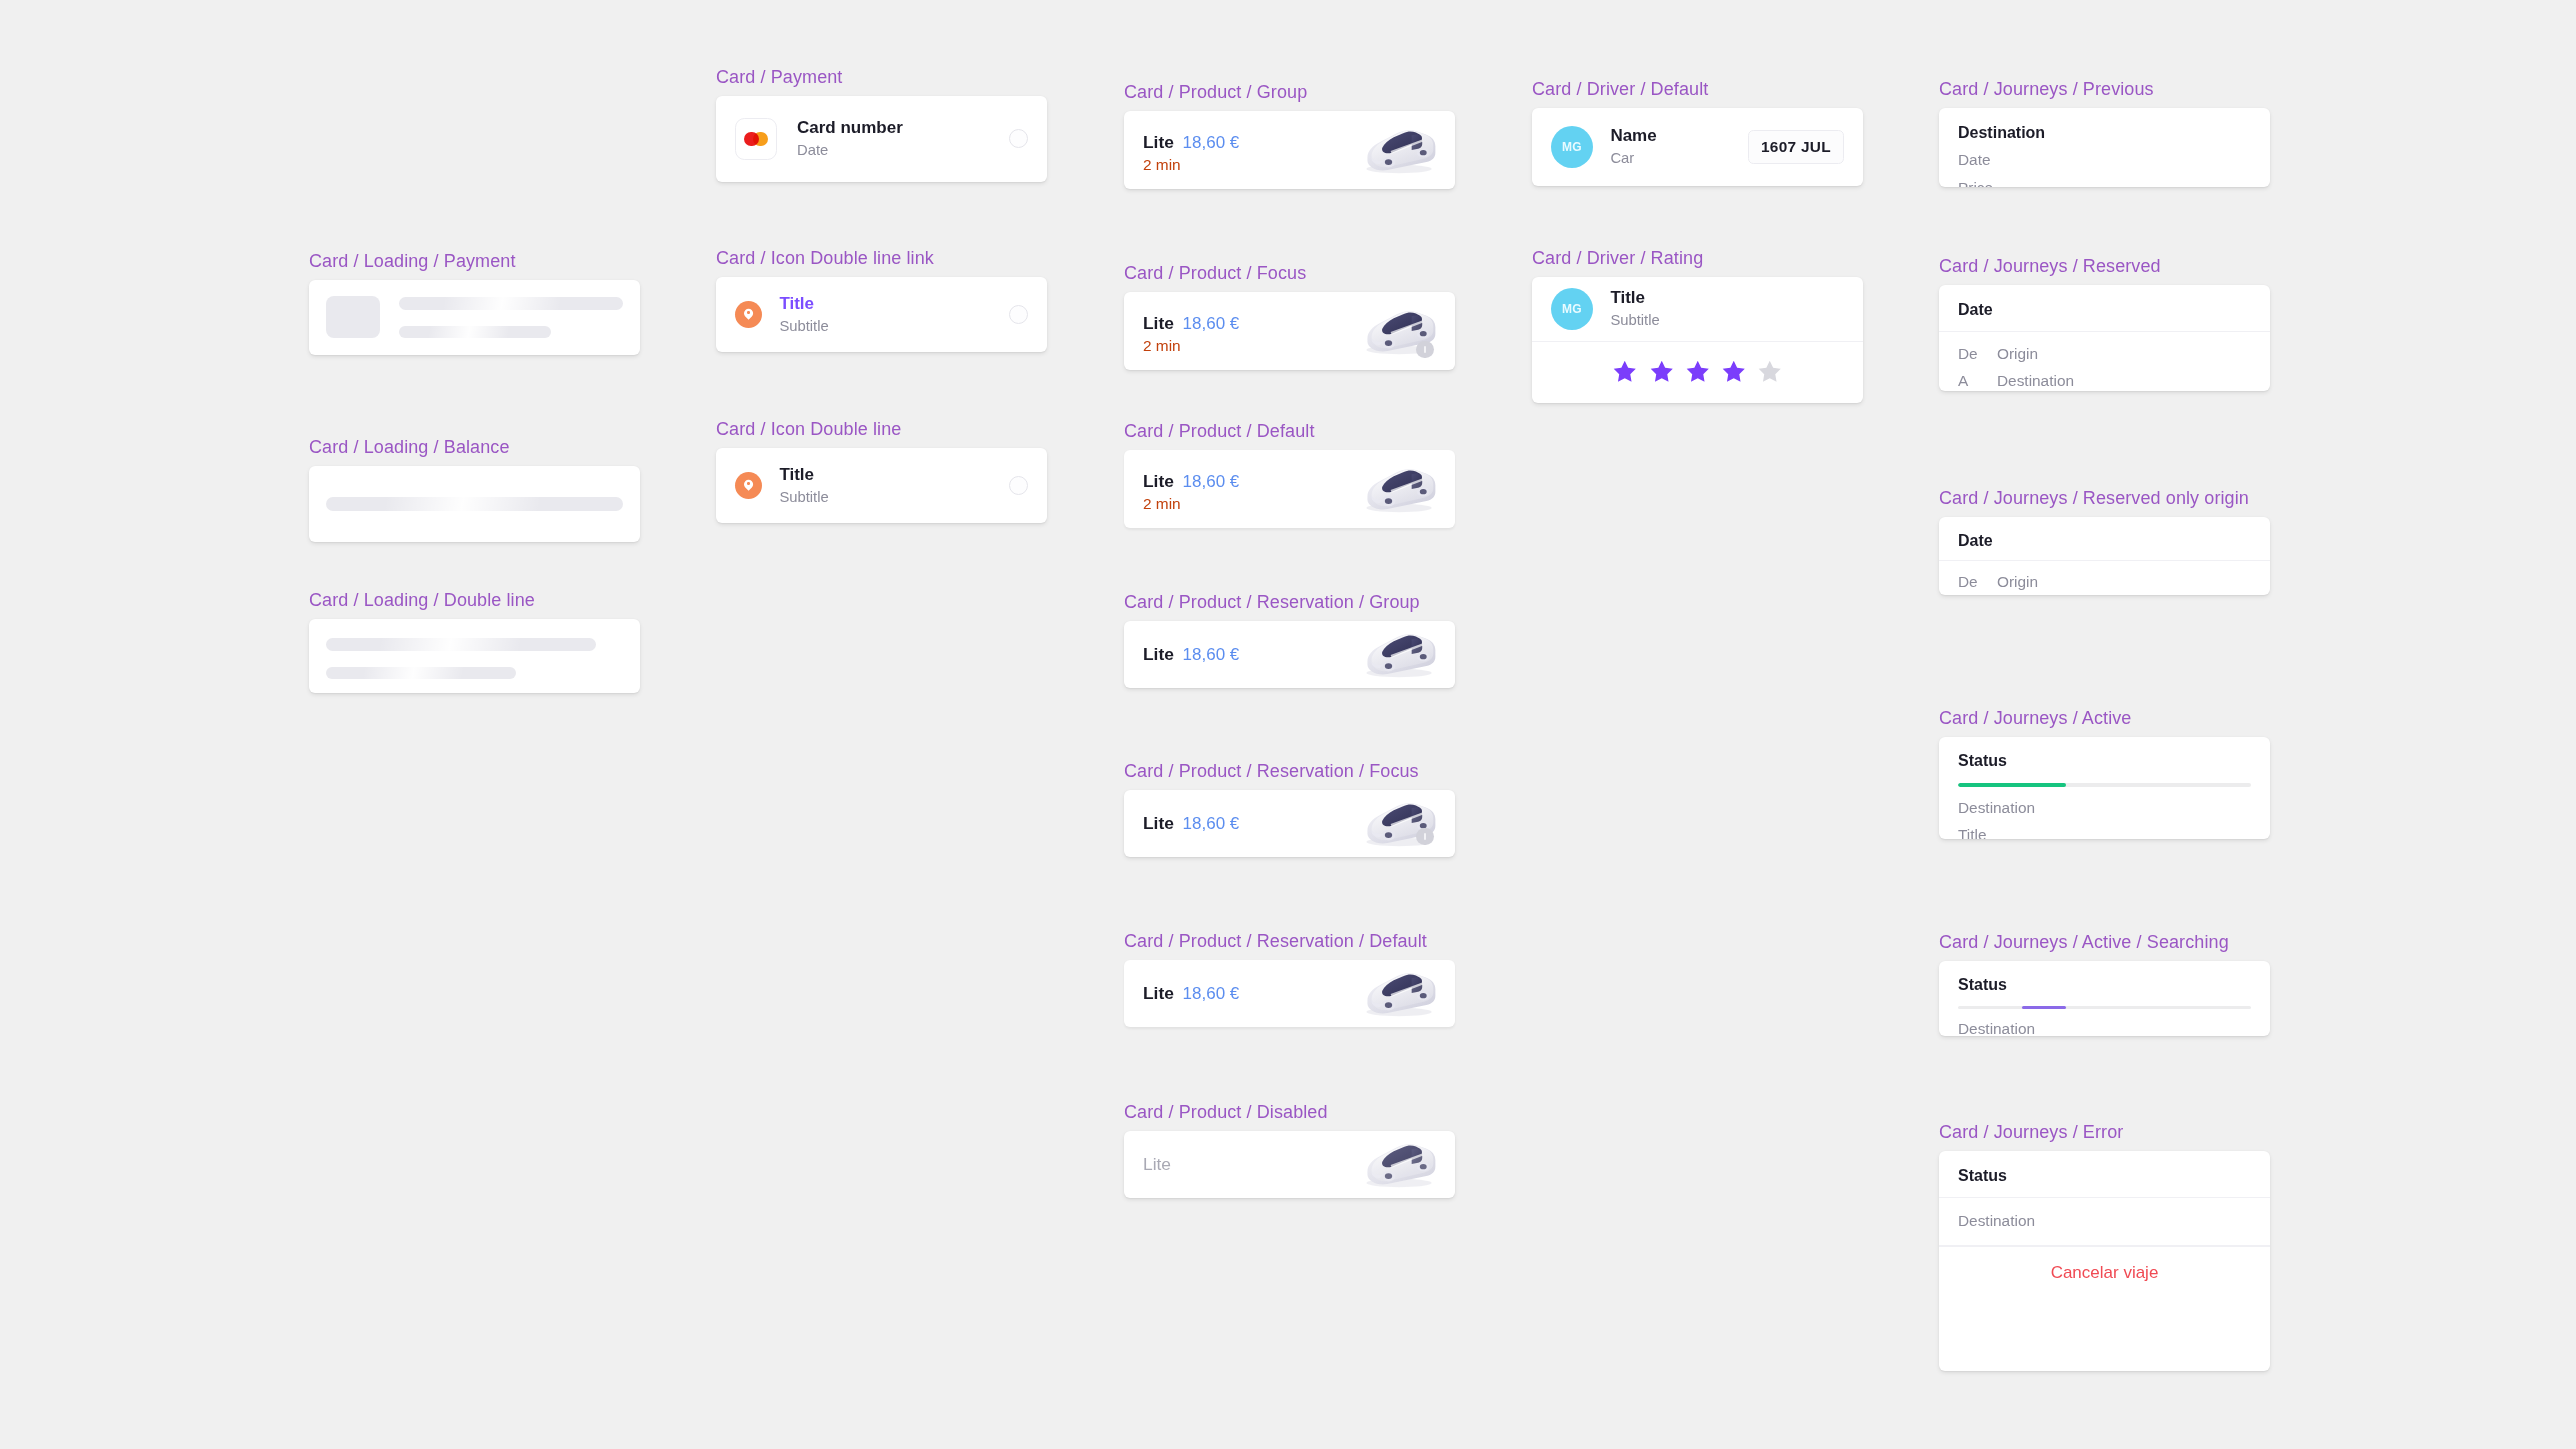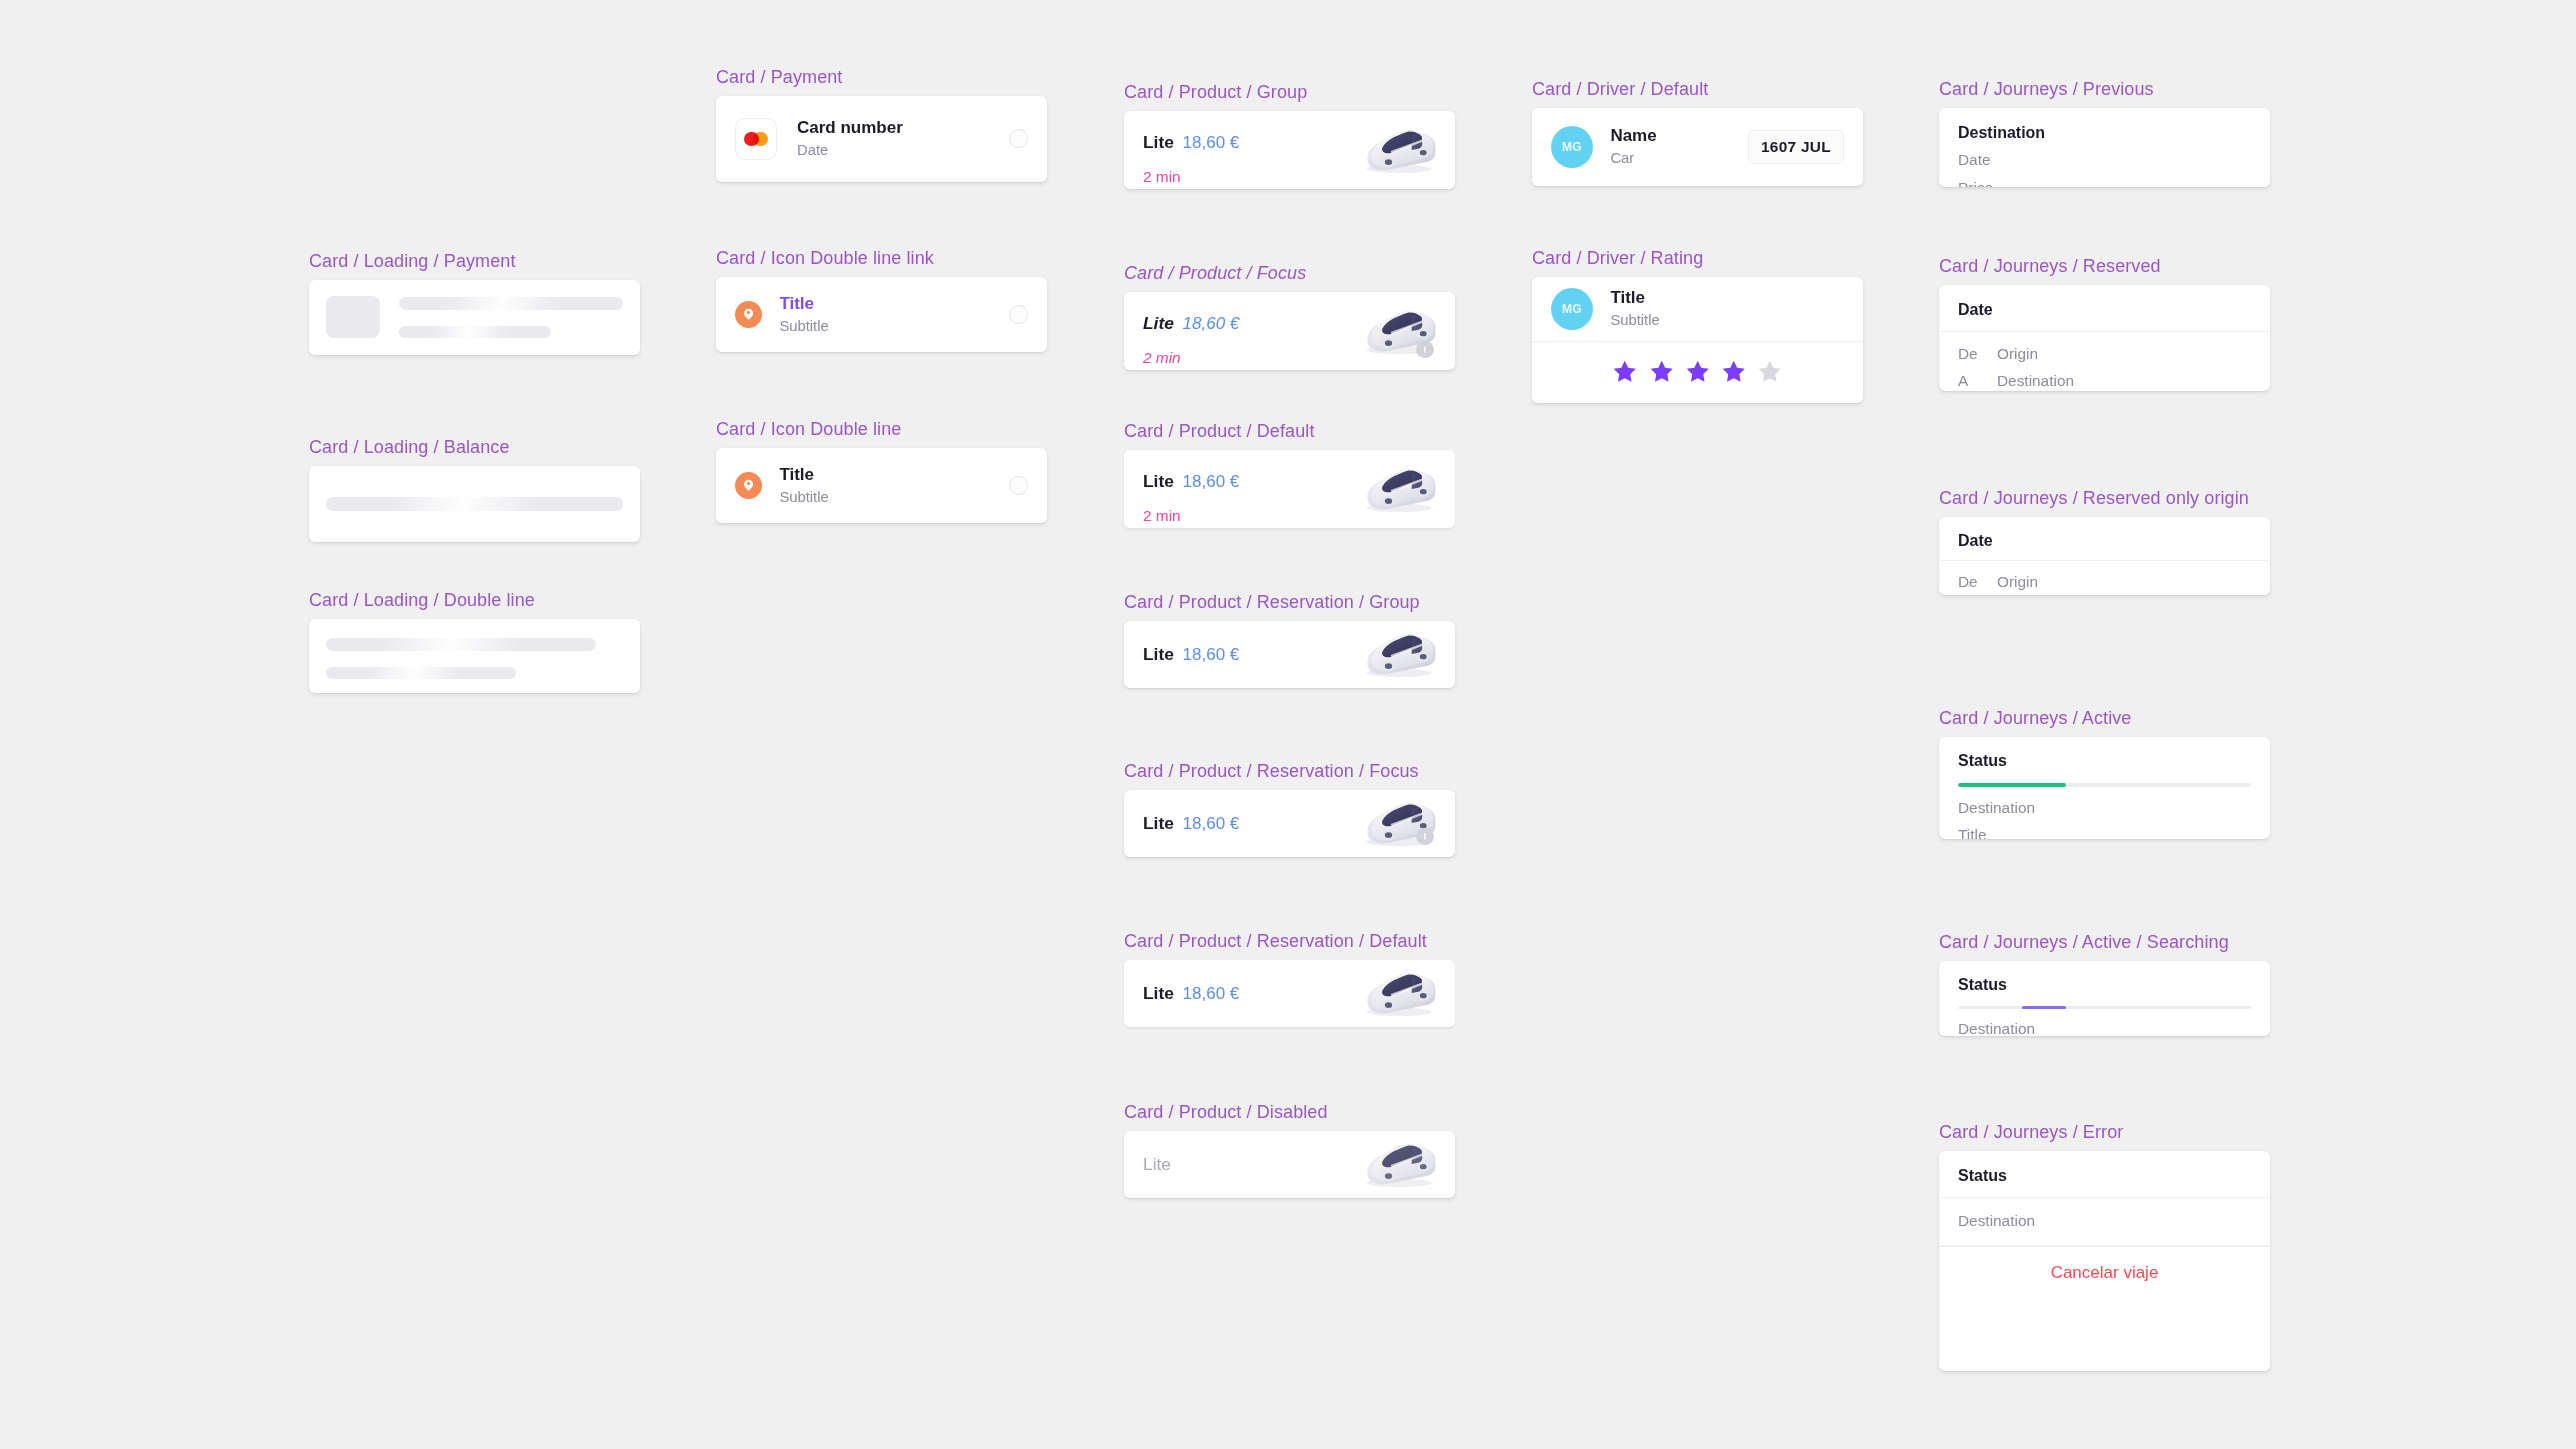--- a/index.html
+++ b/index.html
@@ -79,21 +79,21 @@
   .ttl.link { color:#7b4dff; }
   .sub   { font-size:14.8px; color:#8c8c9a; line-height:1.3; margin-top:2.7px; }
   .radio { width:19px; height:19px; border-radius:50%; border:1.1px solid #e4e4ea; background:#fdfdfe; flex:none; }
 
   
   .prod-text { position:absolute; left:19px; top:21.5px; }
   .prod-line1 { display:flex; align-items:baseline; gap:8.7px; }
   .prod-name { font-size:17.4px; font-weight:700; color:#1c1c28; }
   .prod-name.dim { font-weight:400; color:#a9a9b4; }
   .prod-price { font-size:17px; color:#5b8def; }
-  .prod-eta { font-size:15.4px; color:#ec4899; margin-top:15px; }
+  .prod-eta { font-size:15.4px; color:#c2410c; margin-top:3px; }
   .prod-car { position:absolute; right:17.4px; top:50%; transform:translateY(-50%); }
   .info-badge {
     position:absolute; right:21.5px; bottom:12px;
     width:17.4px; height:17.4px; border-radius:50%;
     background:#d2d2da;
     display:flex; align-items:center; justify-content:center;
   }
   .info-badge span { display:block; width:2px; height:7.4px; border-radius:1.3px; background:#f2f2f5; }
 
   
@@ -265,21 +265,21 @@
           <span class="prod-price">18,60 €</span>
         </div>
         <div class="prod-eta">2 min</div>
       </div>
       <svg class="prod-car" width="79" height="51" viewBox="0 0 118 76">
           <use href="#car-iso"></use>
         </svg>
     </div>
   </div>
 
-  <div class="group" style="left:1124px; top:263px;font-style:italic;">
+  <div class="group" style="left:1124px; top:263px;">
     <div class="lbl">Card / Product / Focus</div>
     <div class="card" style="width:331px; height:78px;">
       <div class="prod-text">
         <div class="prod-line1">
           <span class="prod-name">Lite</span>
           <span class="prod-price">18,60 €</span>
         </div>
         <div class="prod-eta">2 min</div>
       </div>
       <svg class="prod-car" width="79" height="51" viewBox="0 0 118 76">

